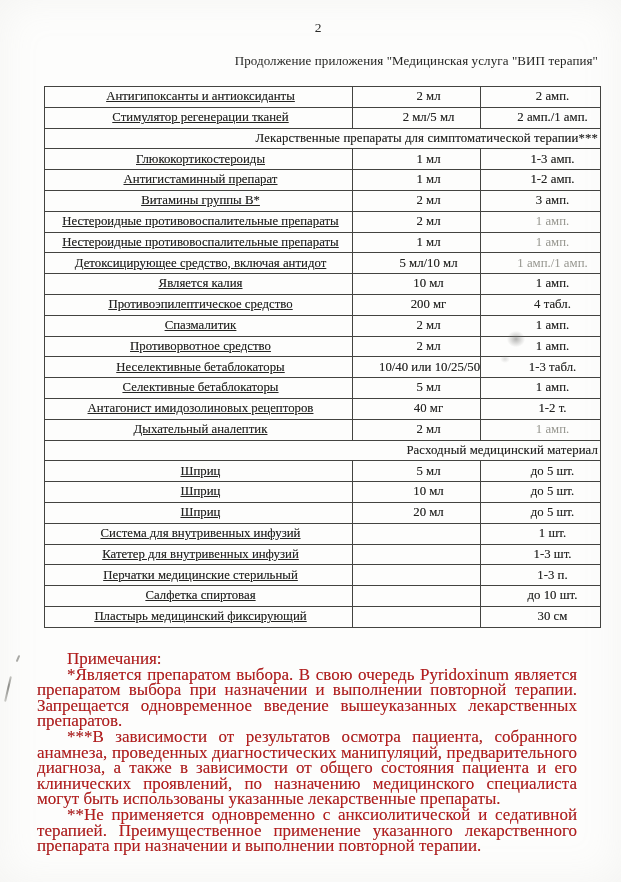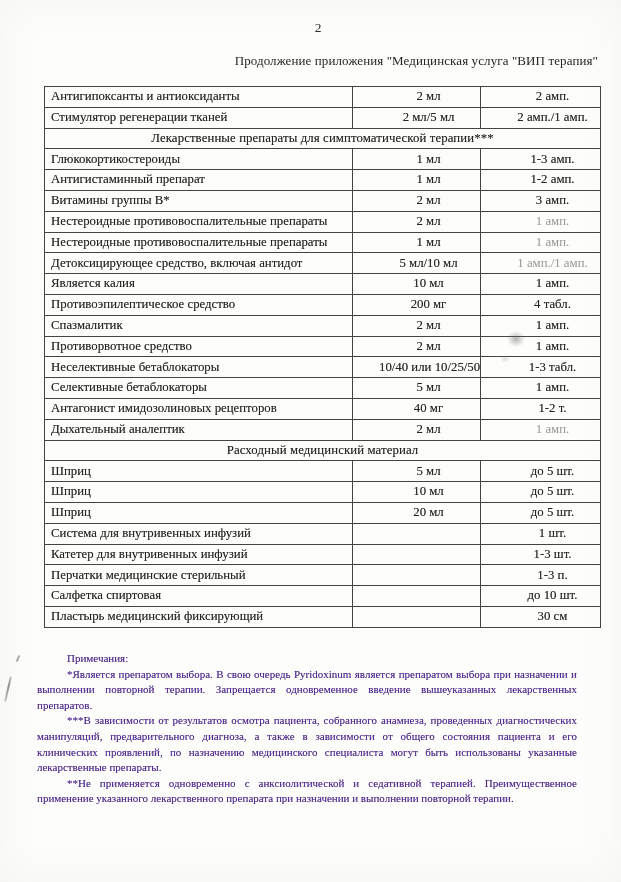--- a/index.html
+++ b/index.html
@@ -58,44 +58,45 @@
   .med-table td {
     height: 19.8px;
     padding: 0 2px;
     vertical-align: middle;
     line-height: 1.05;
     overflow: hidden;
     white-space: nowrap;
     text-shadow: 0 0 0.4px rgba(40,40,40,0.45);
   }
   .med-table td.name-cell {
-    text-align: left;
+    text-align: center;
     padding-left: 6px;
+    text-decoration: underline;
   }
   .med-table td.center-cell {
     text-align: center;
     padding-left: 26px;
   }
   .med-table td.section-cell {
-    text-align: center;
+    text-align: right;
     letter-spacing: 0.1px;
   }
   .med-table td.faded {
     color: #96968f;
     text-shadow: none;
   }
   .notes {
     position: absolute;
     left: 37px;
     top: 651px;
     width: 540px;
-    font-size: 11px;
+    font-size: 17px;
     line-height: 15.6px;
     text-align: justify;
-    color: #4c1d95;
+    color: #b91c1c;
   }
   .notes p {
     margin: 0;
     text-indent: 30px;
     text-shadow: 0 0 0.4px rgba(40,40,40,0.4);
   }
   
   .pen-mark-1 {
     position: absolute;
     left: 17px;

